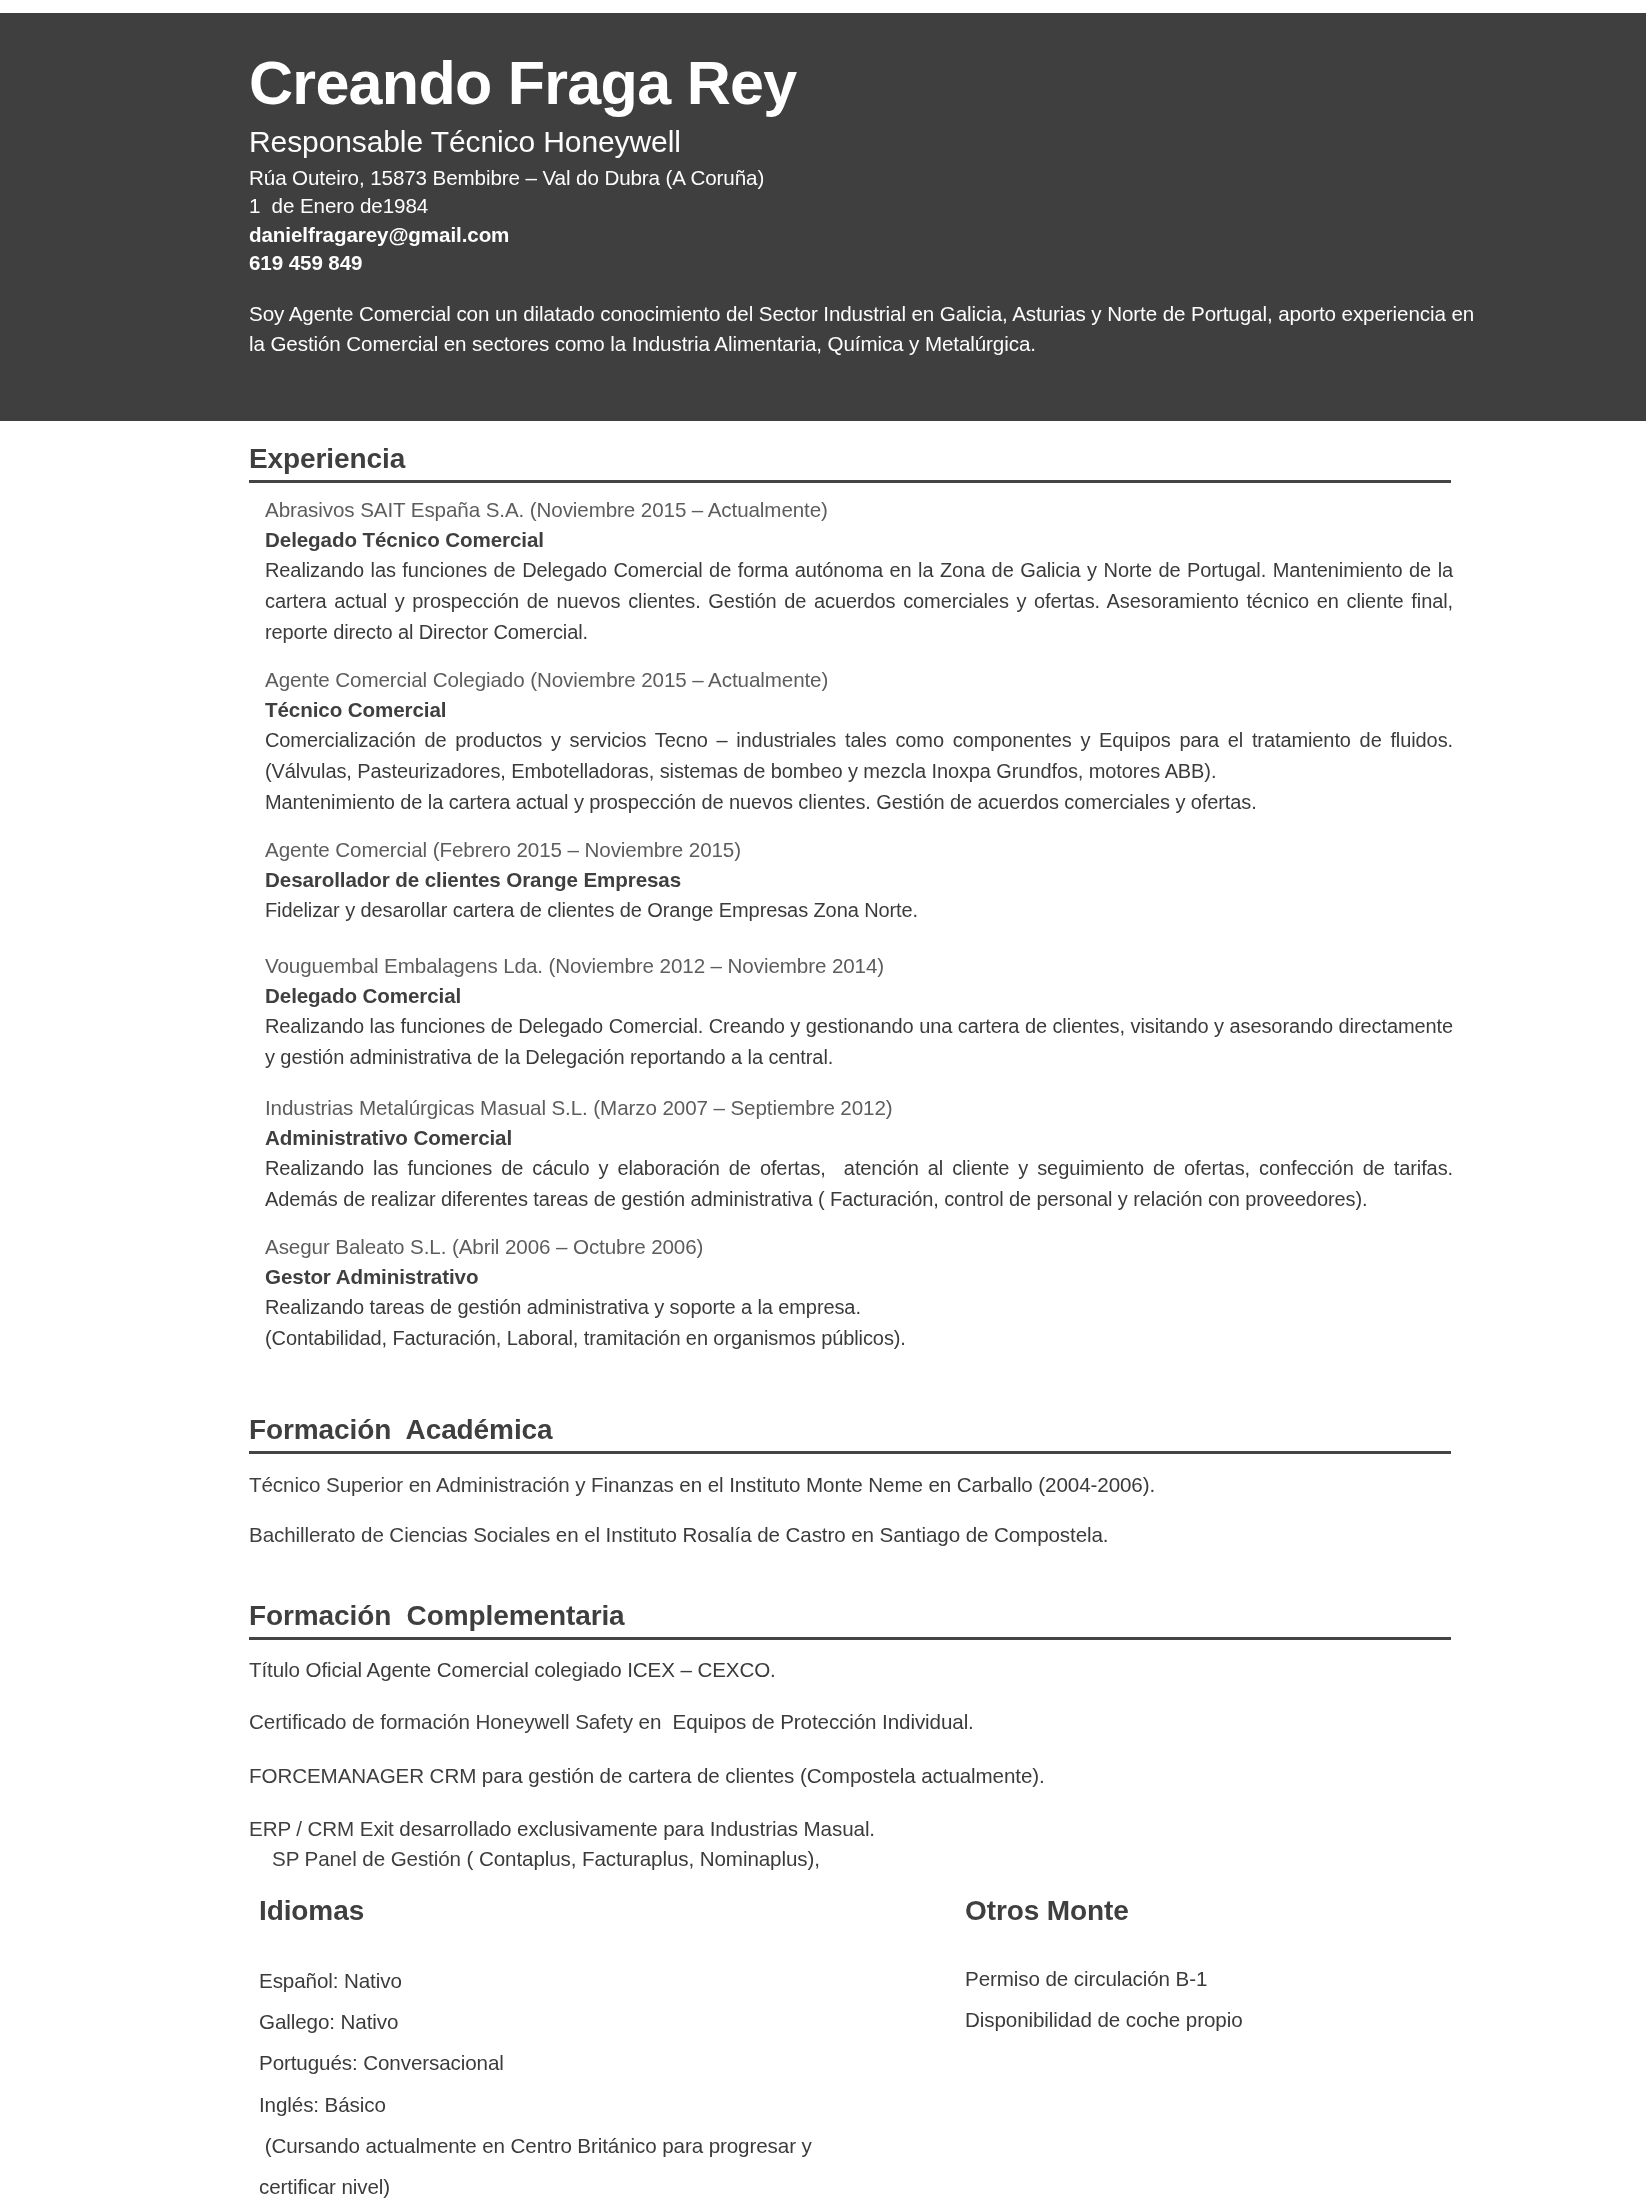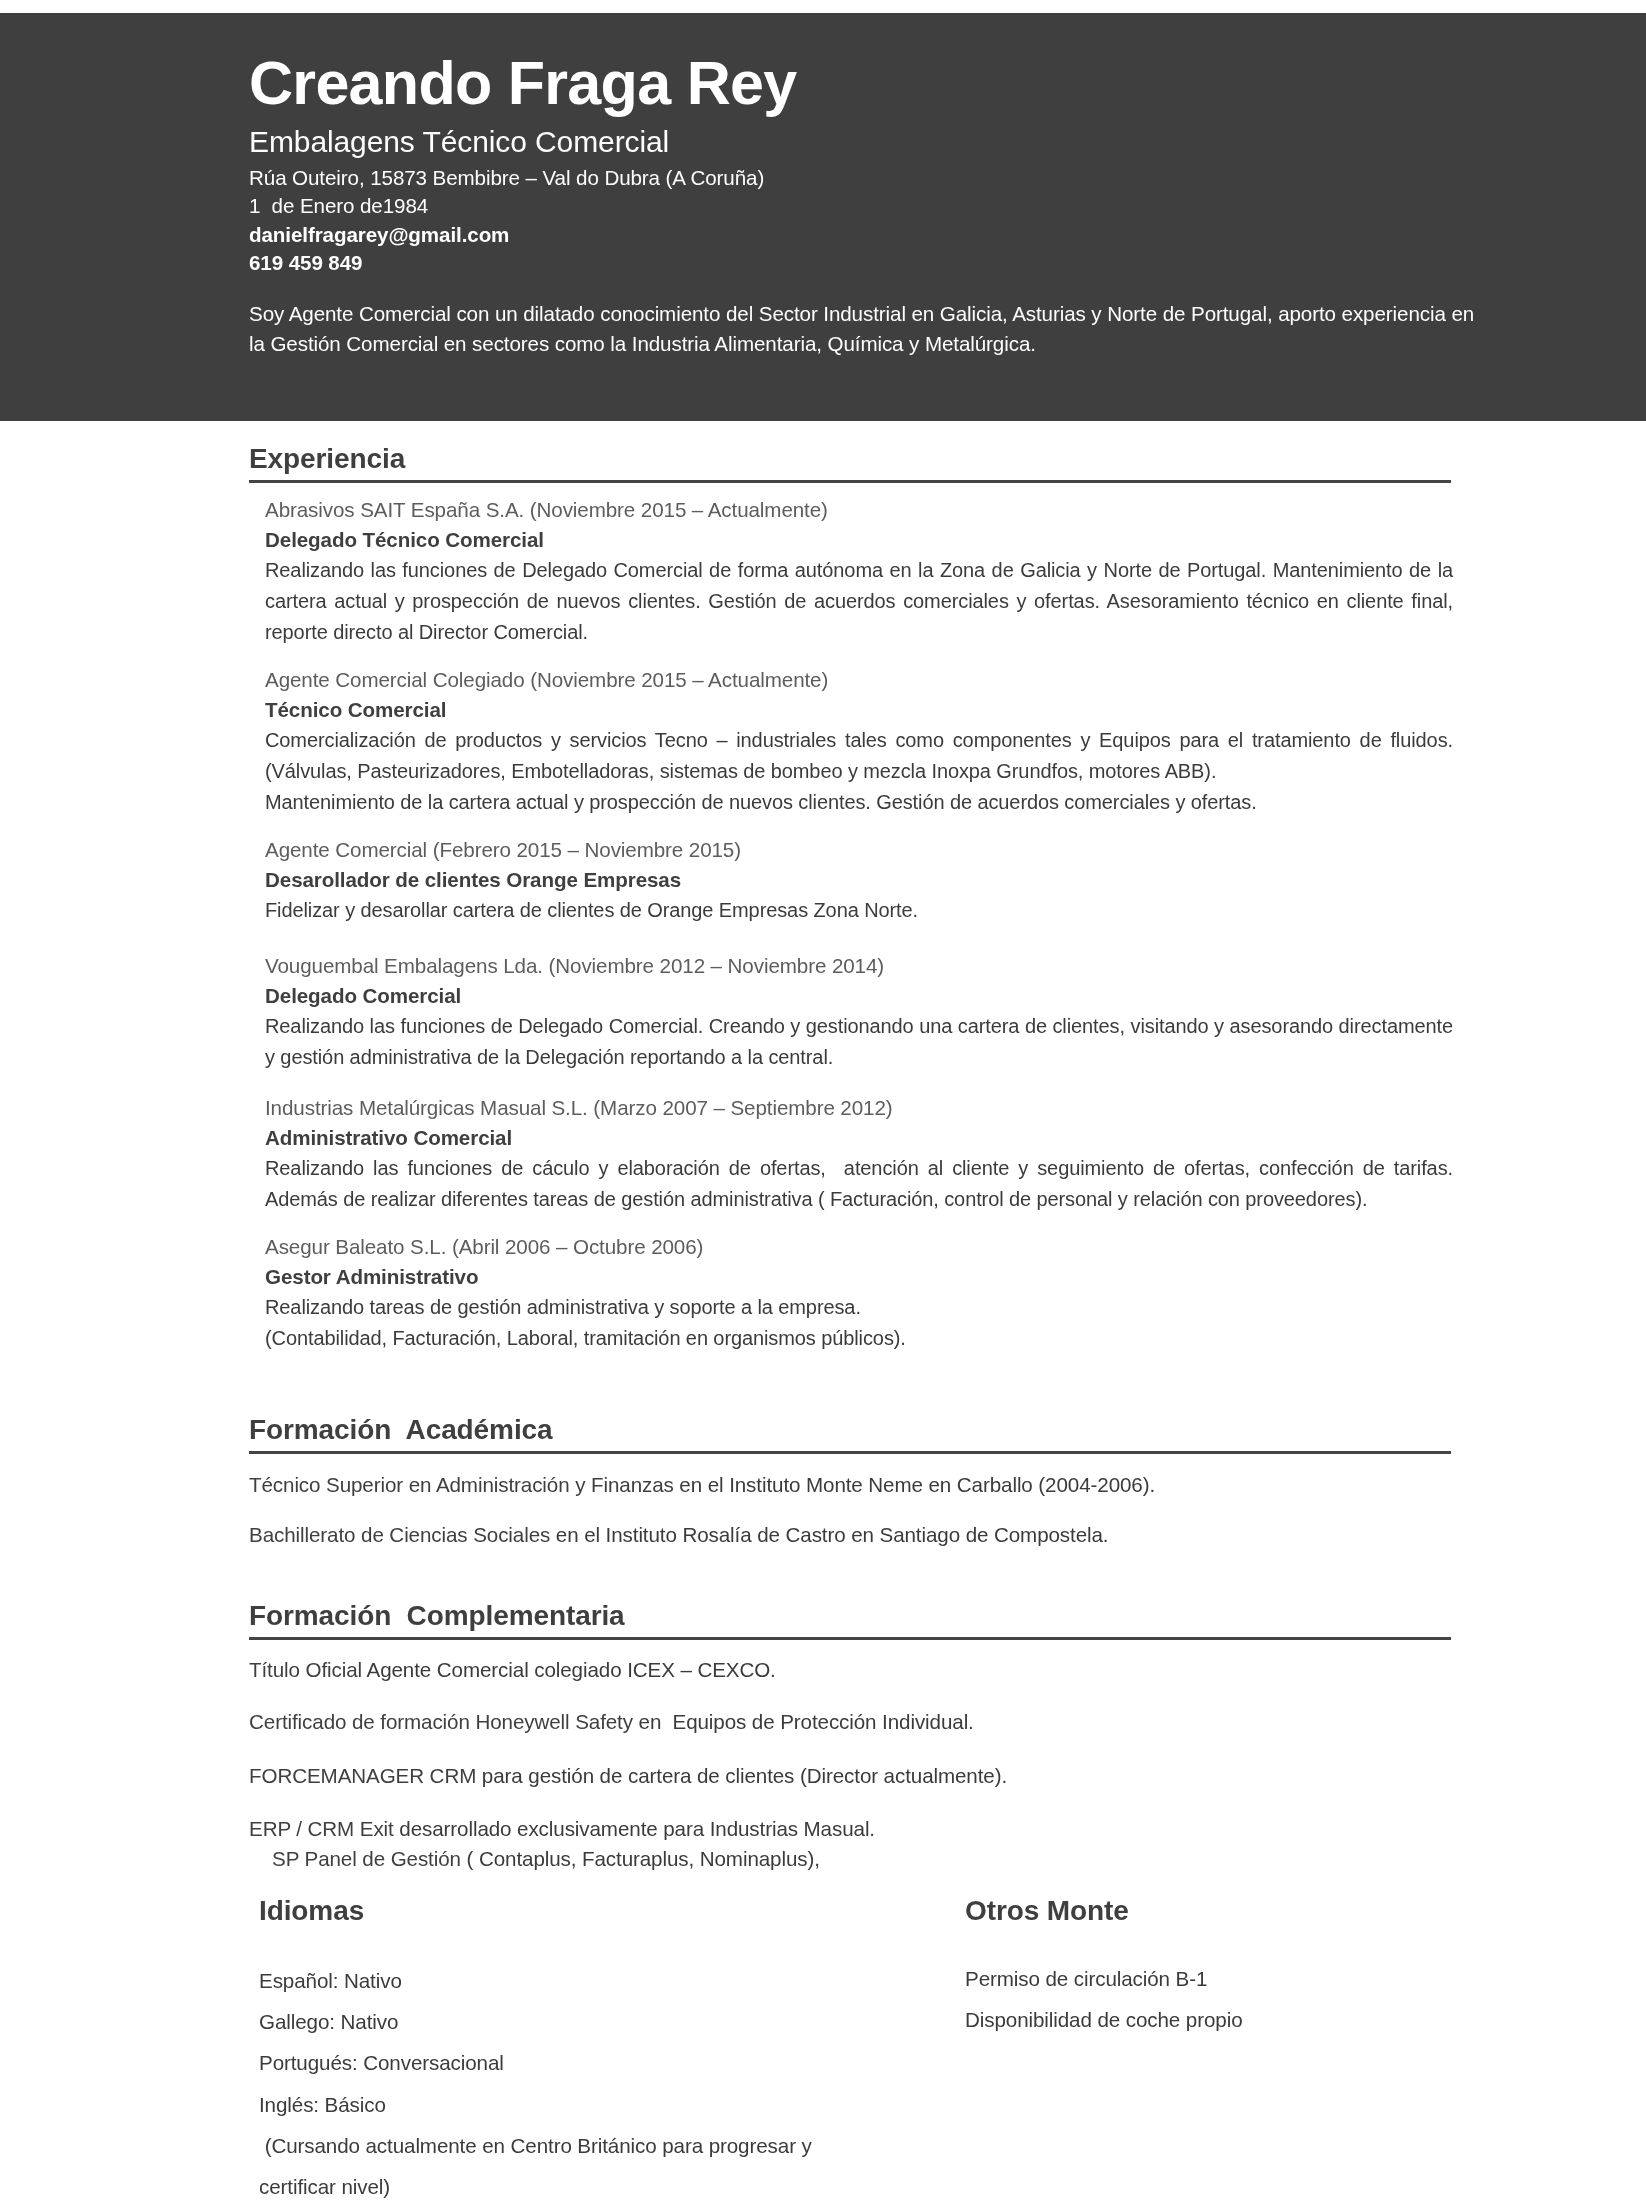--- a/index.html
+++ b/index.html
@@ -157,21 +157,21 @@
   .lang-first  { margin-top: 39px; }
   .other-first { margin-top: 37px; }
 </style>
 </head>
 <body>
 
 <div id="page">
 
   <header class="band">
     <div class="name">Creando Fraga Rey</div>
-    <div class="job-title">Embalagens Técnico Comercial</div>
+    <div class="job-title">Responsable Técnico Honeywell</div>
     <div class="contact">
       <div class="prewrap">Rúa Outeiro, 15873 Bembibre – Val do Dubra (A Coruña)</div>
       <div class="prewrap">1  de Enero de1984</div>
       <div><span class="email">danielfragarey@gmail.com</span></div>
       <div class="bold">619 459 849</div>
     </div>
     <p class="summary">Soy Agente Comercial con un dilatado conocimiento del Sector Industrial en Galicia, Asturias y Norte de Portugal, aporto experiencia en la Gestión Comercial en sectores como la Industria Alimentaria, Química y Metalúrgica.</p>
   </header>
 
   <main class="content">
@@ -226,21 +226,21 @@
       <p class="item edu-1"><span class="b prewrap">Técnico Superior en Administración y Finanzas</span><span class="prewrap"> en el Instituto Monte Neme en Carballo (2004-2006).</span></p>
       <p class="item edu-2"><span class="b prewrap">Bachillerato de Ciencias Sociales</span><span class="prewrap"> en el Instituto Rosalía de Castro en Santiago de Compostela.</span></p>
     </section>
 
     <section>
       <h2 class="h-comp prewrap">Formación  Complementaria</h2>
       <div class="rule"></div>
 
       <p class="item fc-1"><span class="b prewrap">Título Oficial</span><span class="prewrap"> Agente Comercial colegiado ICEX – CEXCO.</span></p>
       <p class="item fc-2"><span class="b prewrap">Certificado de formación Honeywell Safety</span><span class="prewrap"> en  Equipos de Protección Individual.</span></p>
-      <p class="item fc-3"><span class="b prewrap">FORCEMANAGER CRM</span><span class="prewrap"> para gestión de cartera de clientes (Director actualmente).</span></p>
+      <p class="item fc-3"><span class="b prewrap">FORCEMANAGER CRM</span><span class="prewrap"> para gestión de cartera de clientes (Compostela actualmente).</span></p>
       <p class="item fc-4"><span class="b prewrap">ERP / CRM Exit</span><span class="prewrap"> desarrollado exclusivamente para Industrias Masual.</span></p>
       <p class="item fc-5"><span class="b prewrap">SP Panel de Gestión</span><span class="prewrap"> ( Contaplus, Facturaplus, Nominaplus),</span></p>
     </section>
 
     <section class="bottom-row">
 
       <div class="lang-col">
         <h2>Idiomas</h2>
         <div class="bottom-item lang-first prewrap">Español: Nativo</div>
         <div class="bottom-item prewrap">Gallego: Nativo</div>

